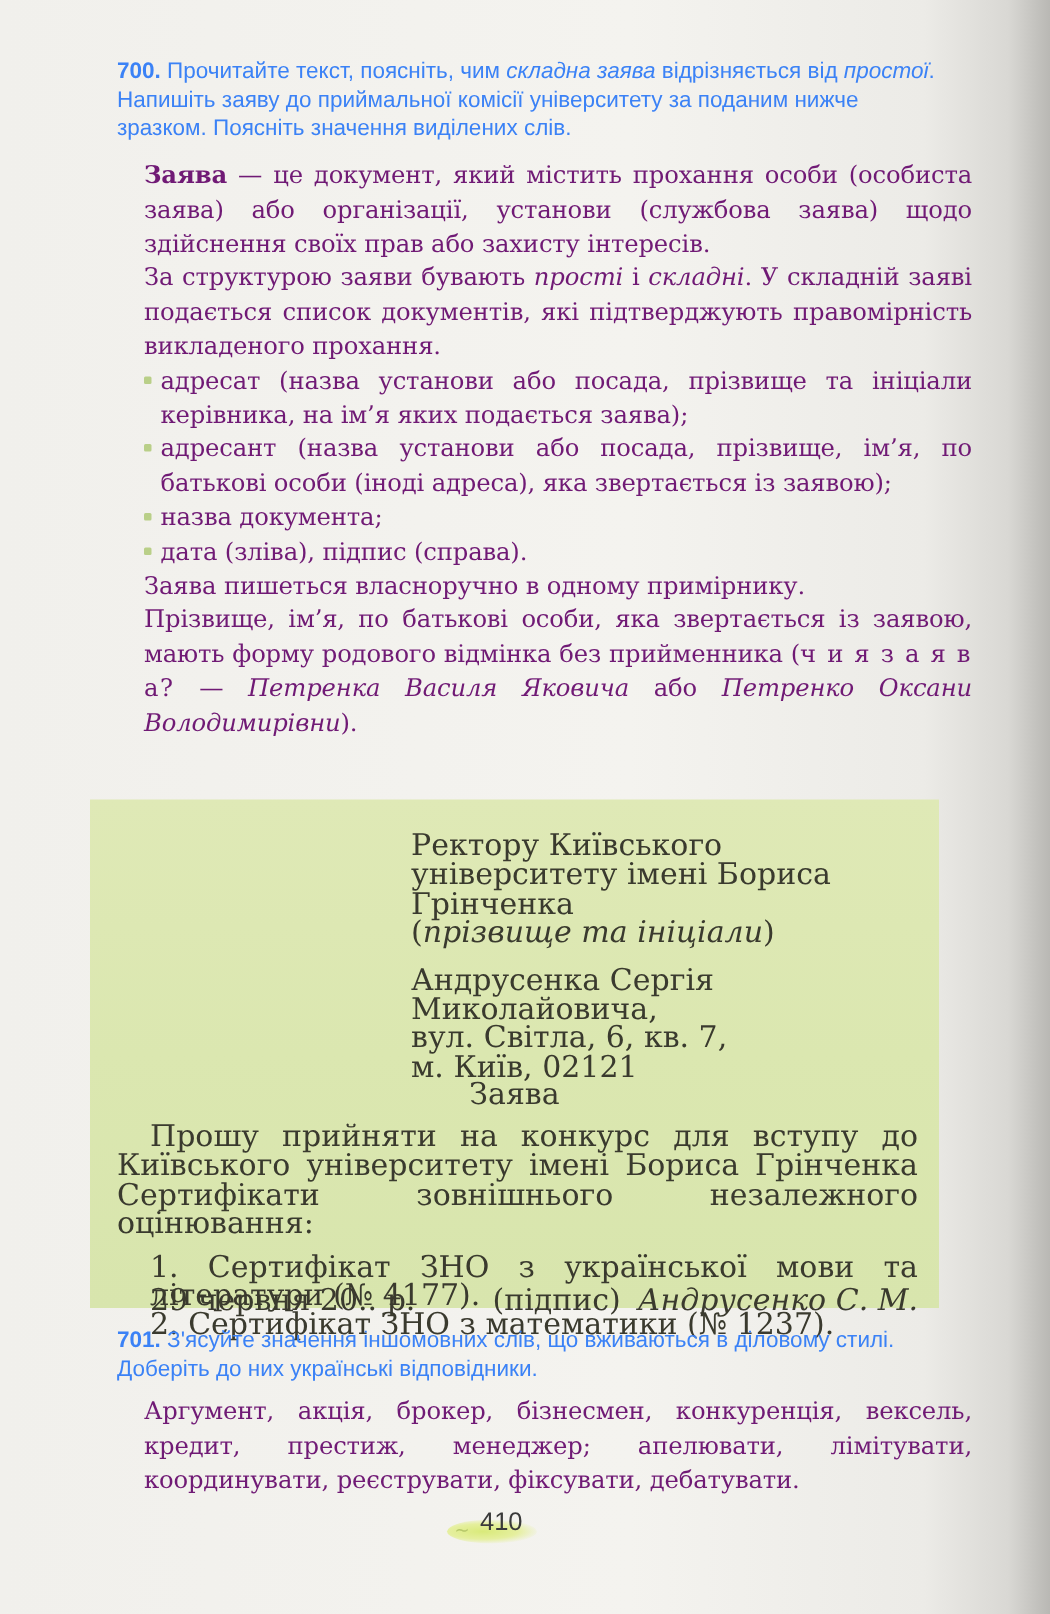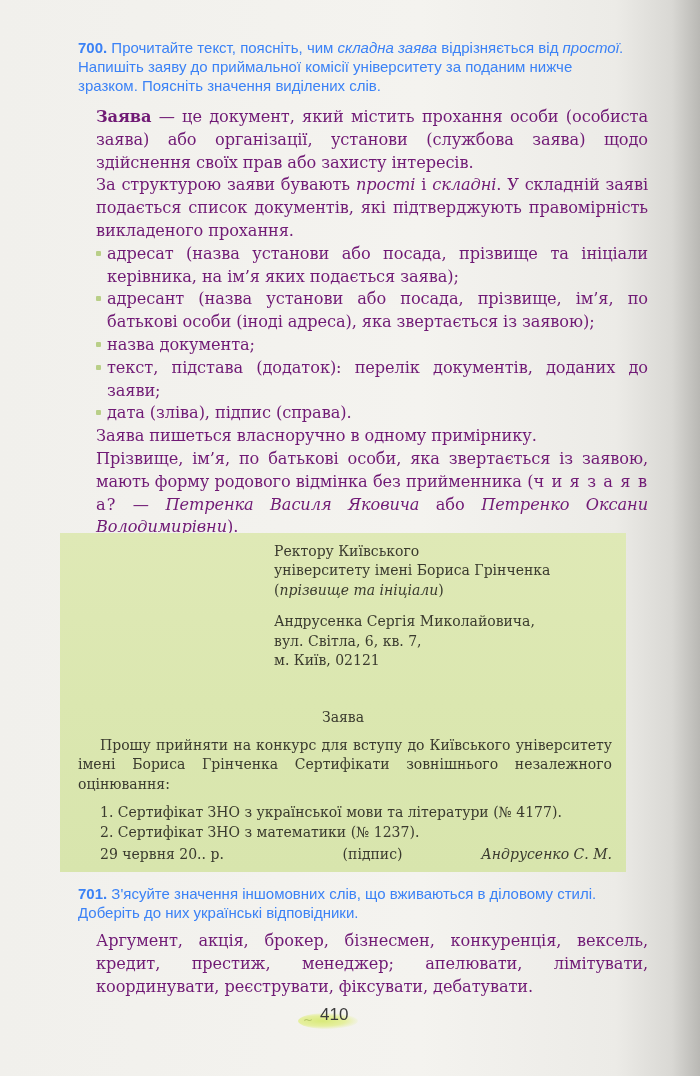--- a/index.html
+++ b/index.html
@@ -26,21 +26,21 @@
     .bullets li { position: relative; padding-left: 11px; text-align: justify; }
     .bullets li::before {
       content: ""; position: absolute; left: 0px; top: 8px; width: 5px; height: 5px;
       background: #b9cf88; border-radius: 1px;
     }
 
     .green-box {
       position: absolute; left: 60px; top: 533px; width: 566px; height: 339px;
       background: linear-gradient(180deg, #dfe9b6 0%, #dbe7b0 50%, #d8e5ad 100%);
     }
-    .gb { position: absolute; font-size: 14px; line-height: 19.4px; color: #3a3a2e; }
+    .gb { position: absolute; font-size: 20px; line-height: 19.4px; color: #3a3a2e; margin-top: 12px; }
     .addr { left: 214px; top: 9px; width: 345px; }
     .addr .gap { height: 12px; }
     .gtitle { left: 0; width: 566px; top: 175px; text-align: center; }
     .gbody { left: 18px; width: 534px; top: 203px; text-align: justify; }
     .gbody .first { text-indent: 22px; margin: 0; text-align: justify; }
     .gbody .items { margin: 9px 0 0 22px; }
     .gsign { left: 40px; width: 512px; top: 312px; display: flex; justify-content: space-between; }
     .gsign .sig { margin-left: 40px; }
 
     .pageno {
@@ -69,21 +69,20 @@
     <span class="num">700.</span><span> Прочитайте текст, поясніть, чим </span><i>складна заява</i><span> відрізняється від </span><i>простої</i><span>. Напишіть заяву до приймальної комісії університету за поданим нижче зразком. Поясніть значення виділених слів.</span>
   </div>
 
   <div class="body-text serif" style="top:106px;">
     <p class="para" style="text-indent:0;"><b class="term">Заява</b><span> — це документ, який містить прохання особи (особиста заява) або організації, установи (службова заява) щодо здійснення своїх прав або захисту інтересів.</span></p>
     <p class="para"><span>За структурою заяви бувають </span><i>прості</i><span> і </span><i>складні</i><span>. У складній заяві подається список документів, які підтверджують правомірність викладеного прохання.</span></p>
     <ul class="bullets">
       <li>адресат (назва установи або посада, прізвище та ініціали керівника, на ім’я яких подається заява);</li>
       <li>адресант (назва установи або посада, прізвище, ім’я, по батькові особи (іноді адреса), яка звертається із заявою);</li>
       <li>назва документа;</li>
-      <li>текст, підстава (додаток): перелік документів, доданих до заяви;</li>
       <li>дата (зліва), підпис (справа).</li>
     </ul>
     <p class="para">Заява пишеться власноручно в одному примірнику.</p>
     <p class="para" style="text-indent:0;"><span>Прізвище, ім’я, по батькові особи, яка звертається із заявою, мають форму родового відмінка без прийменника (</span><span style="letter-spacing:1px;">ч и я  з а я в а?</span><span> — </span><i>Петренка Василя Яковича</i><span> або </span><i>Петренко Оксани Володимирівни</i><span>).</span></p>
   </div>
 
   <div class="green-box serif">
     <div class="gb addr">
       <div>Ректору Київського</div>
       <div>університету імені Бориса Грінченка</div>

